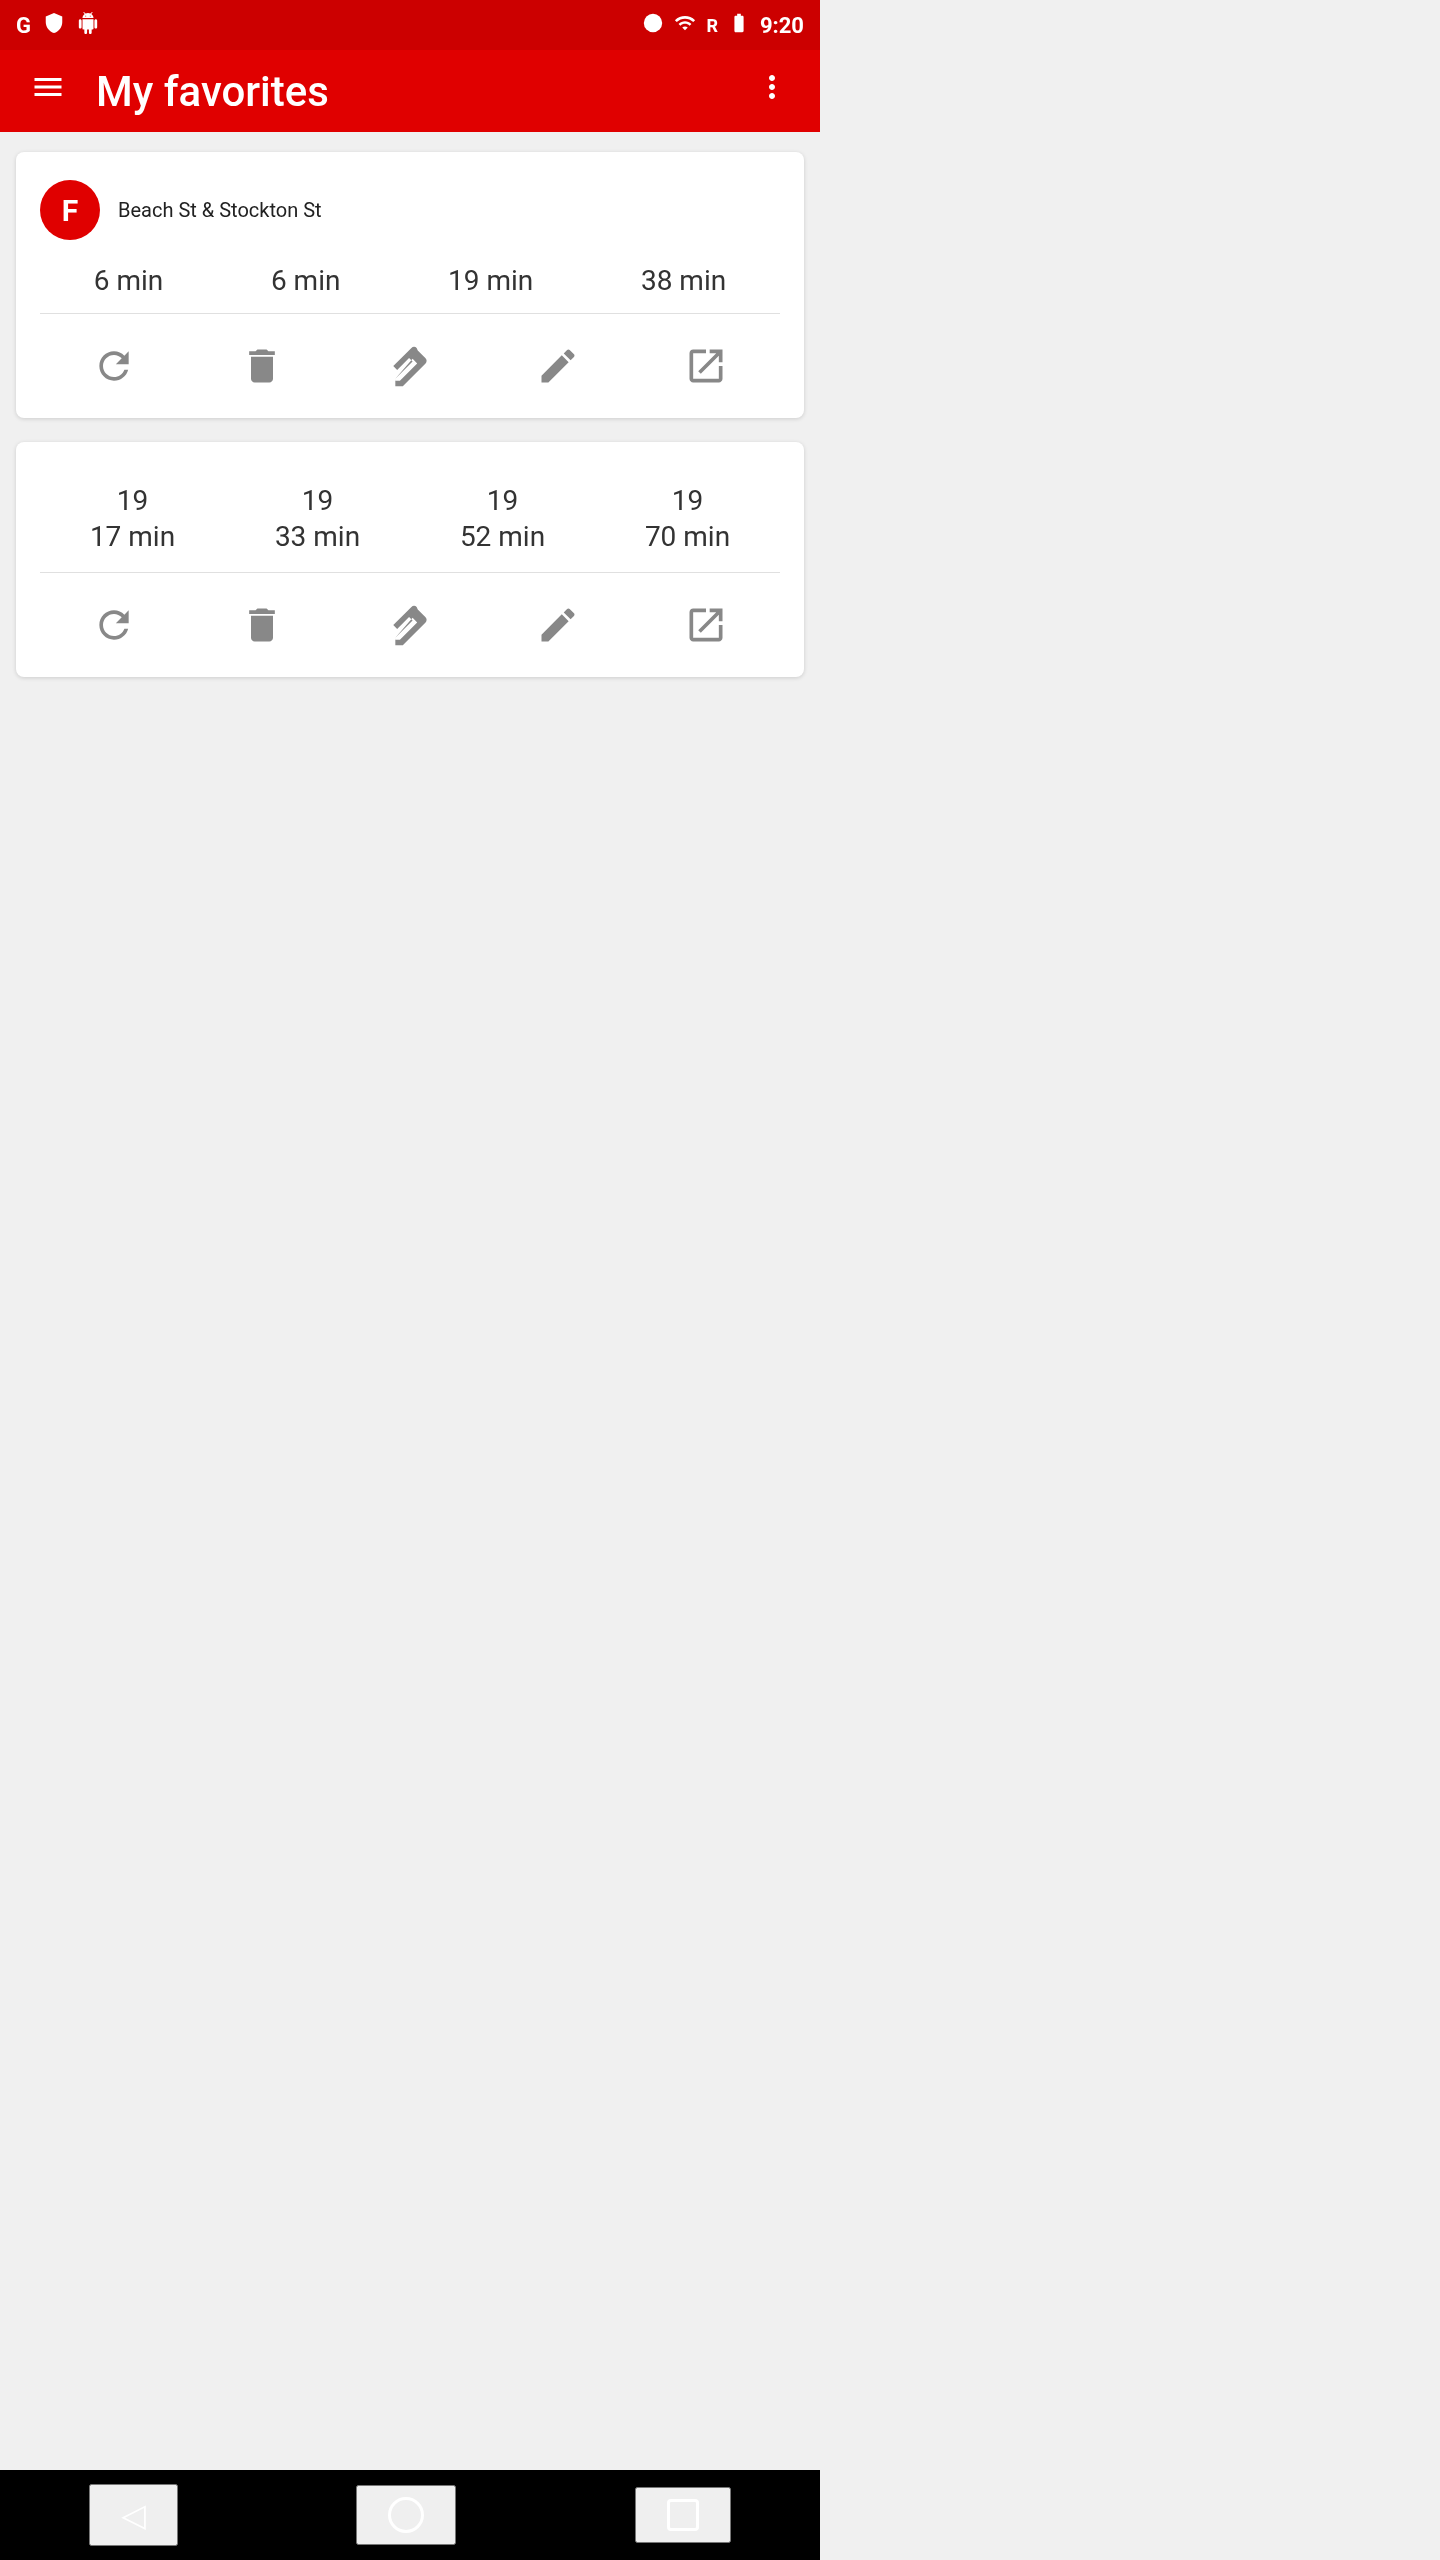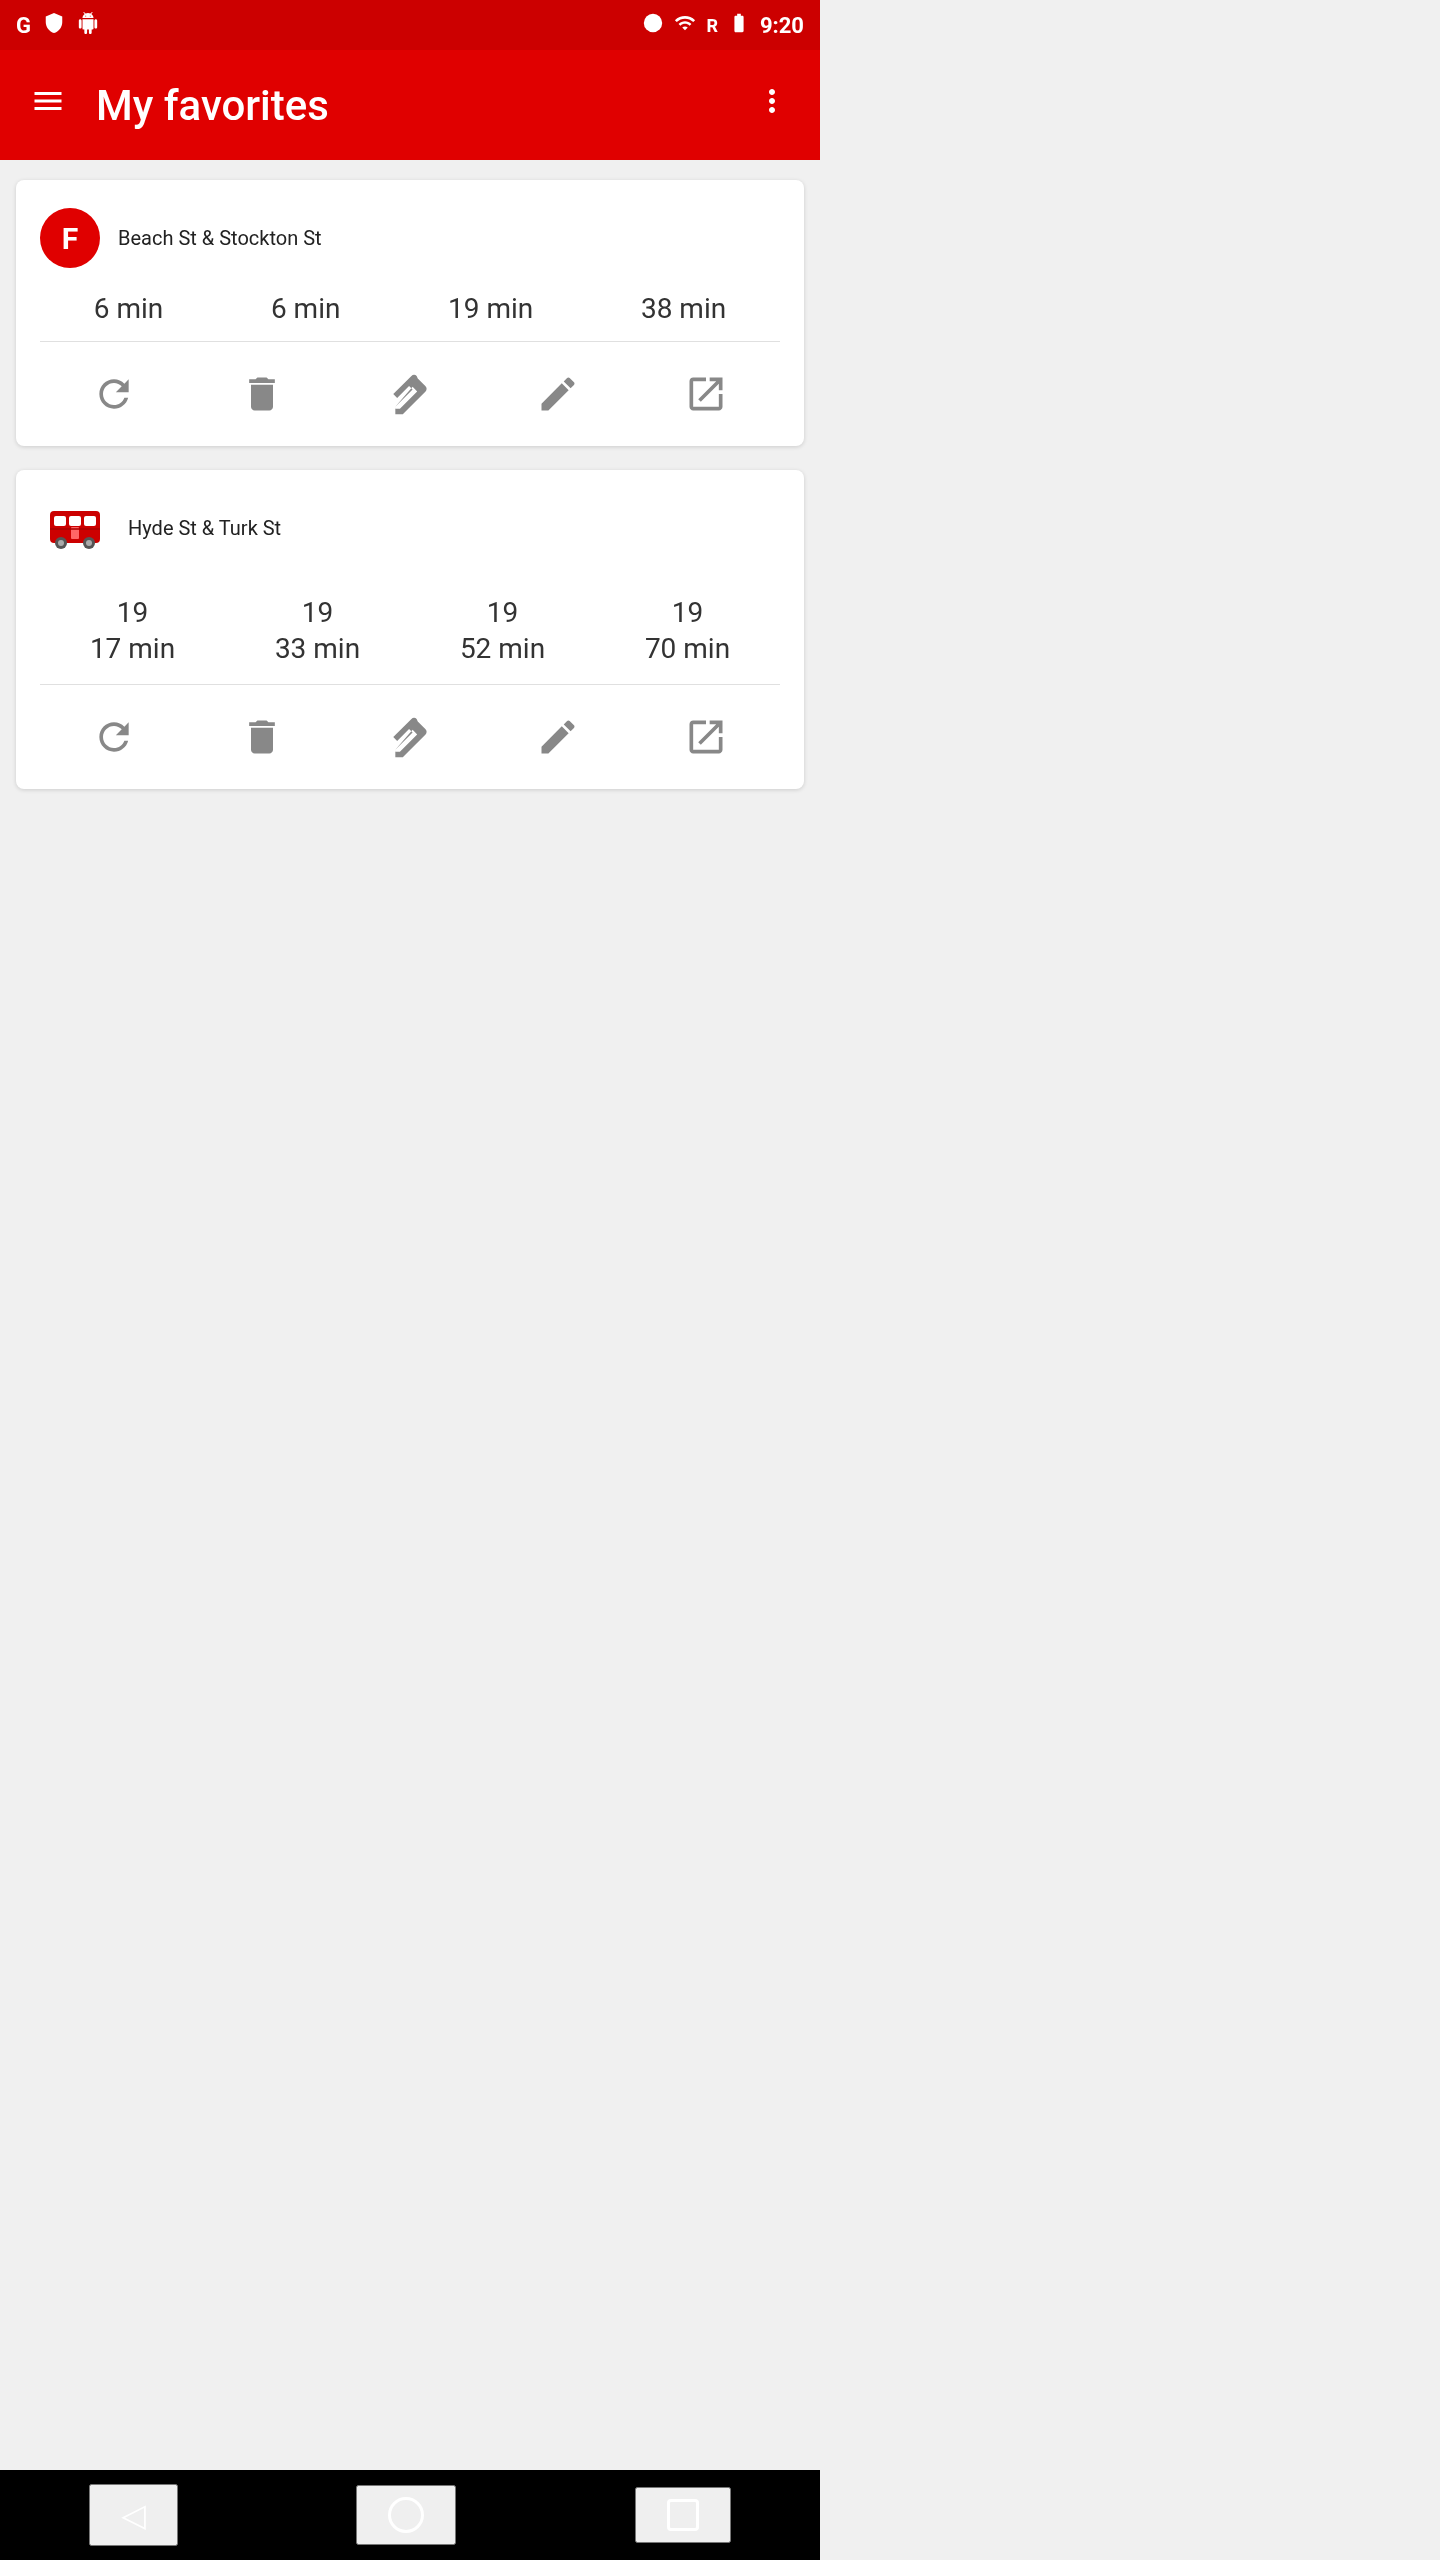--- a/index.html
+++ b/index.html
@@ -39,21 +39,21 @@
       display: flex;
       align-items: center;
       gap: 10px;
       font-size: 22px;
       font-weight: bold;
     }
 
     
     .app-bar {
       background: #e00000;
-      height: 110px;
+      height: 82px;
       display: flex;
       align-items: center;
       padding: 0 20px;
       justify-content: space-between;
     }
 
     .app-bar-left {
       display: flex;
       align-items: center;
       gap: 20px;
@@ -343,43 +343,20 @@
       </button>
       <button class="action-btn">
         <svg class="action-icon" viewBox="0 0 24 24">
             <path d="M19 19H5V5h7V3H5c-1.11 0-2 .9-2 2v14c0 1.1.89 2 2 2h14c1.1 0 2-.9 2-2v-7h-2v7zM14 3v2h3.59l-9.83 9.83 1.41 1.41L19 6.41V10h2V3h-7z"></path>
           </svg>
       </button>
     </div>
   </div>
 
   <div class="card">
-    <div class="card-header">
-      <div class="bus-icon-container">
-
-        <svg width="60" height="50" viewBox="0 0 60 50">
-
-          <rect x="5" y="8" width="50" height="32" rx="4" fill="#cc0000"></rect>
-
-          <rect x="9" y="13" width="12" height="10" rx="2" fill="white"></rect>
-          <rect x="24" y="13" width="12" height="10" rx="2" fill="white"></rect>
-          <rect x="39" y="13" width="12" height="10" rx="2" fill="white"></rect>
-
-          <circle cx="16" cy="40" r="6" fill="#555"></circle>
-          <circle cx="16" cy="40" r="3" fill="#aaa"></circle>
-          <circle cx="44" cy="40" r="6" fill="#555"></circle>
-          <circle cx="44" cy="40" r="3" fill="#aaa"></circle>
-
-          <rect x="26" y="24" width="8" height="12" rx="1" fill="#ff6666"></rect>
-
-          <line x1="5" y1="26" x2="55" y2="26" stroke="#aa0000" stroke-width="1.5"></line>
-        </svg>
-      </div>
-      <span class="card-title">Hyde St &amp; Turk St</span>
-    </div>
 
     <div class="times-row">
       <div class="time-cell-double">
         <div class="time-line1">19</div>
         <div class="time-line2">17 min</div>
       </div>
       <div class="time-cell-double">
         <div class="time-line1">19</div>
         <div class="time-line2">33 min</div>
       </div>

